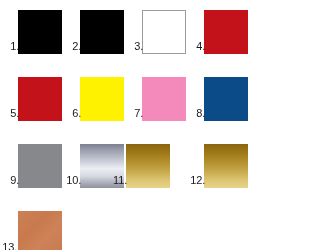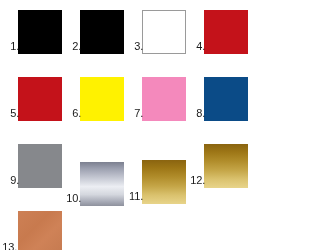--- a/index.html
+++ b/index.html
@@ -92,25 +92,25 @@
       <span class="swatch-label">7.</span>
     </div>
     <div class="swatch-cell" style="left: 186px; top: 77px;">
       <div class="swatch-chip" style="background: rgb(11, 75, 135);"></div>
       <span class="swatch-label">8.</span>
     </div>
     <div class="swatch-cell" style="left: 0px; top: 144px;">
       <div class="swatch-chip" style="background: rgb(134, 136, 140);"></div>
       <span class="swatch-label">9.</span>
     </div>
-    <div class="swatch-cell" style="left: 62px; top: 144px; margin-top: 18px;">
+    <div class="swatch-cell" style="left: 62px; top: 144px;">
       <div class="swatch-chip" style="background: linear-gradient(rgb(124, 128, 144) 0%, rgb(154, 158, 174) 14%, rgb(201, 204, 214) 38%, rgb(236, 238, 243) 56%, rgb(212, 215, 222) 74%, rgb(167, 170, 182) 90%, rgb(142, 145, 157) 100%);"></div>
       <span class="swatch-label">10.</span>
     </div>
-    <div class="swatch-cell" style="left: 124px; top: 144px; margin-top: 16px;">
+    <div class="swatch-cell" style="left: 108px; top: 144px;">
       <div class="swatch-chip" style="background: linear-gradient(rgb(138, 100, 16) 0%, rgb(157, 118, 22) 18%, rgb(176, 140, 42) 38%, rgb(197, 166, 72) 60%, rgb(218, 194, 110) 80%, rgb(232, 212, 138) 100%);"></div>
       <span class="swatch-label">11.</span>
     </div>
     <div class="swatch-cell" style="left: 186px; top: 144px; padding-left: 8px;">
       <div class="swatch-chip" style="background: linear-gradient(rgb(138, 100, 16) 0%, rgb(157, 118, 22) 18%, rgb(176, 140, 42) 38%, rgb(197, 166, 72) 60%, rgb(218, 194, 110) 80%, rgb(232, 212, 138) 100%);"></div>
       <span class="swatch-label">12.</span>
     </div>
     <div class="swatch-cell clipped" style="left: 0px; top: 211px;">
       <div class="swatch-chip" style="background: linear-gradient(135deg, rgb(205, 128, 85) 0%, rgb(200, 122, 78) 38%, rgb(207, 130, 87) 62%, rgb(197, 122, 80) 100%);"></div>
       <span class="swatch-label">13.</span>

